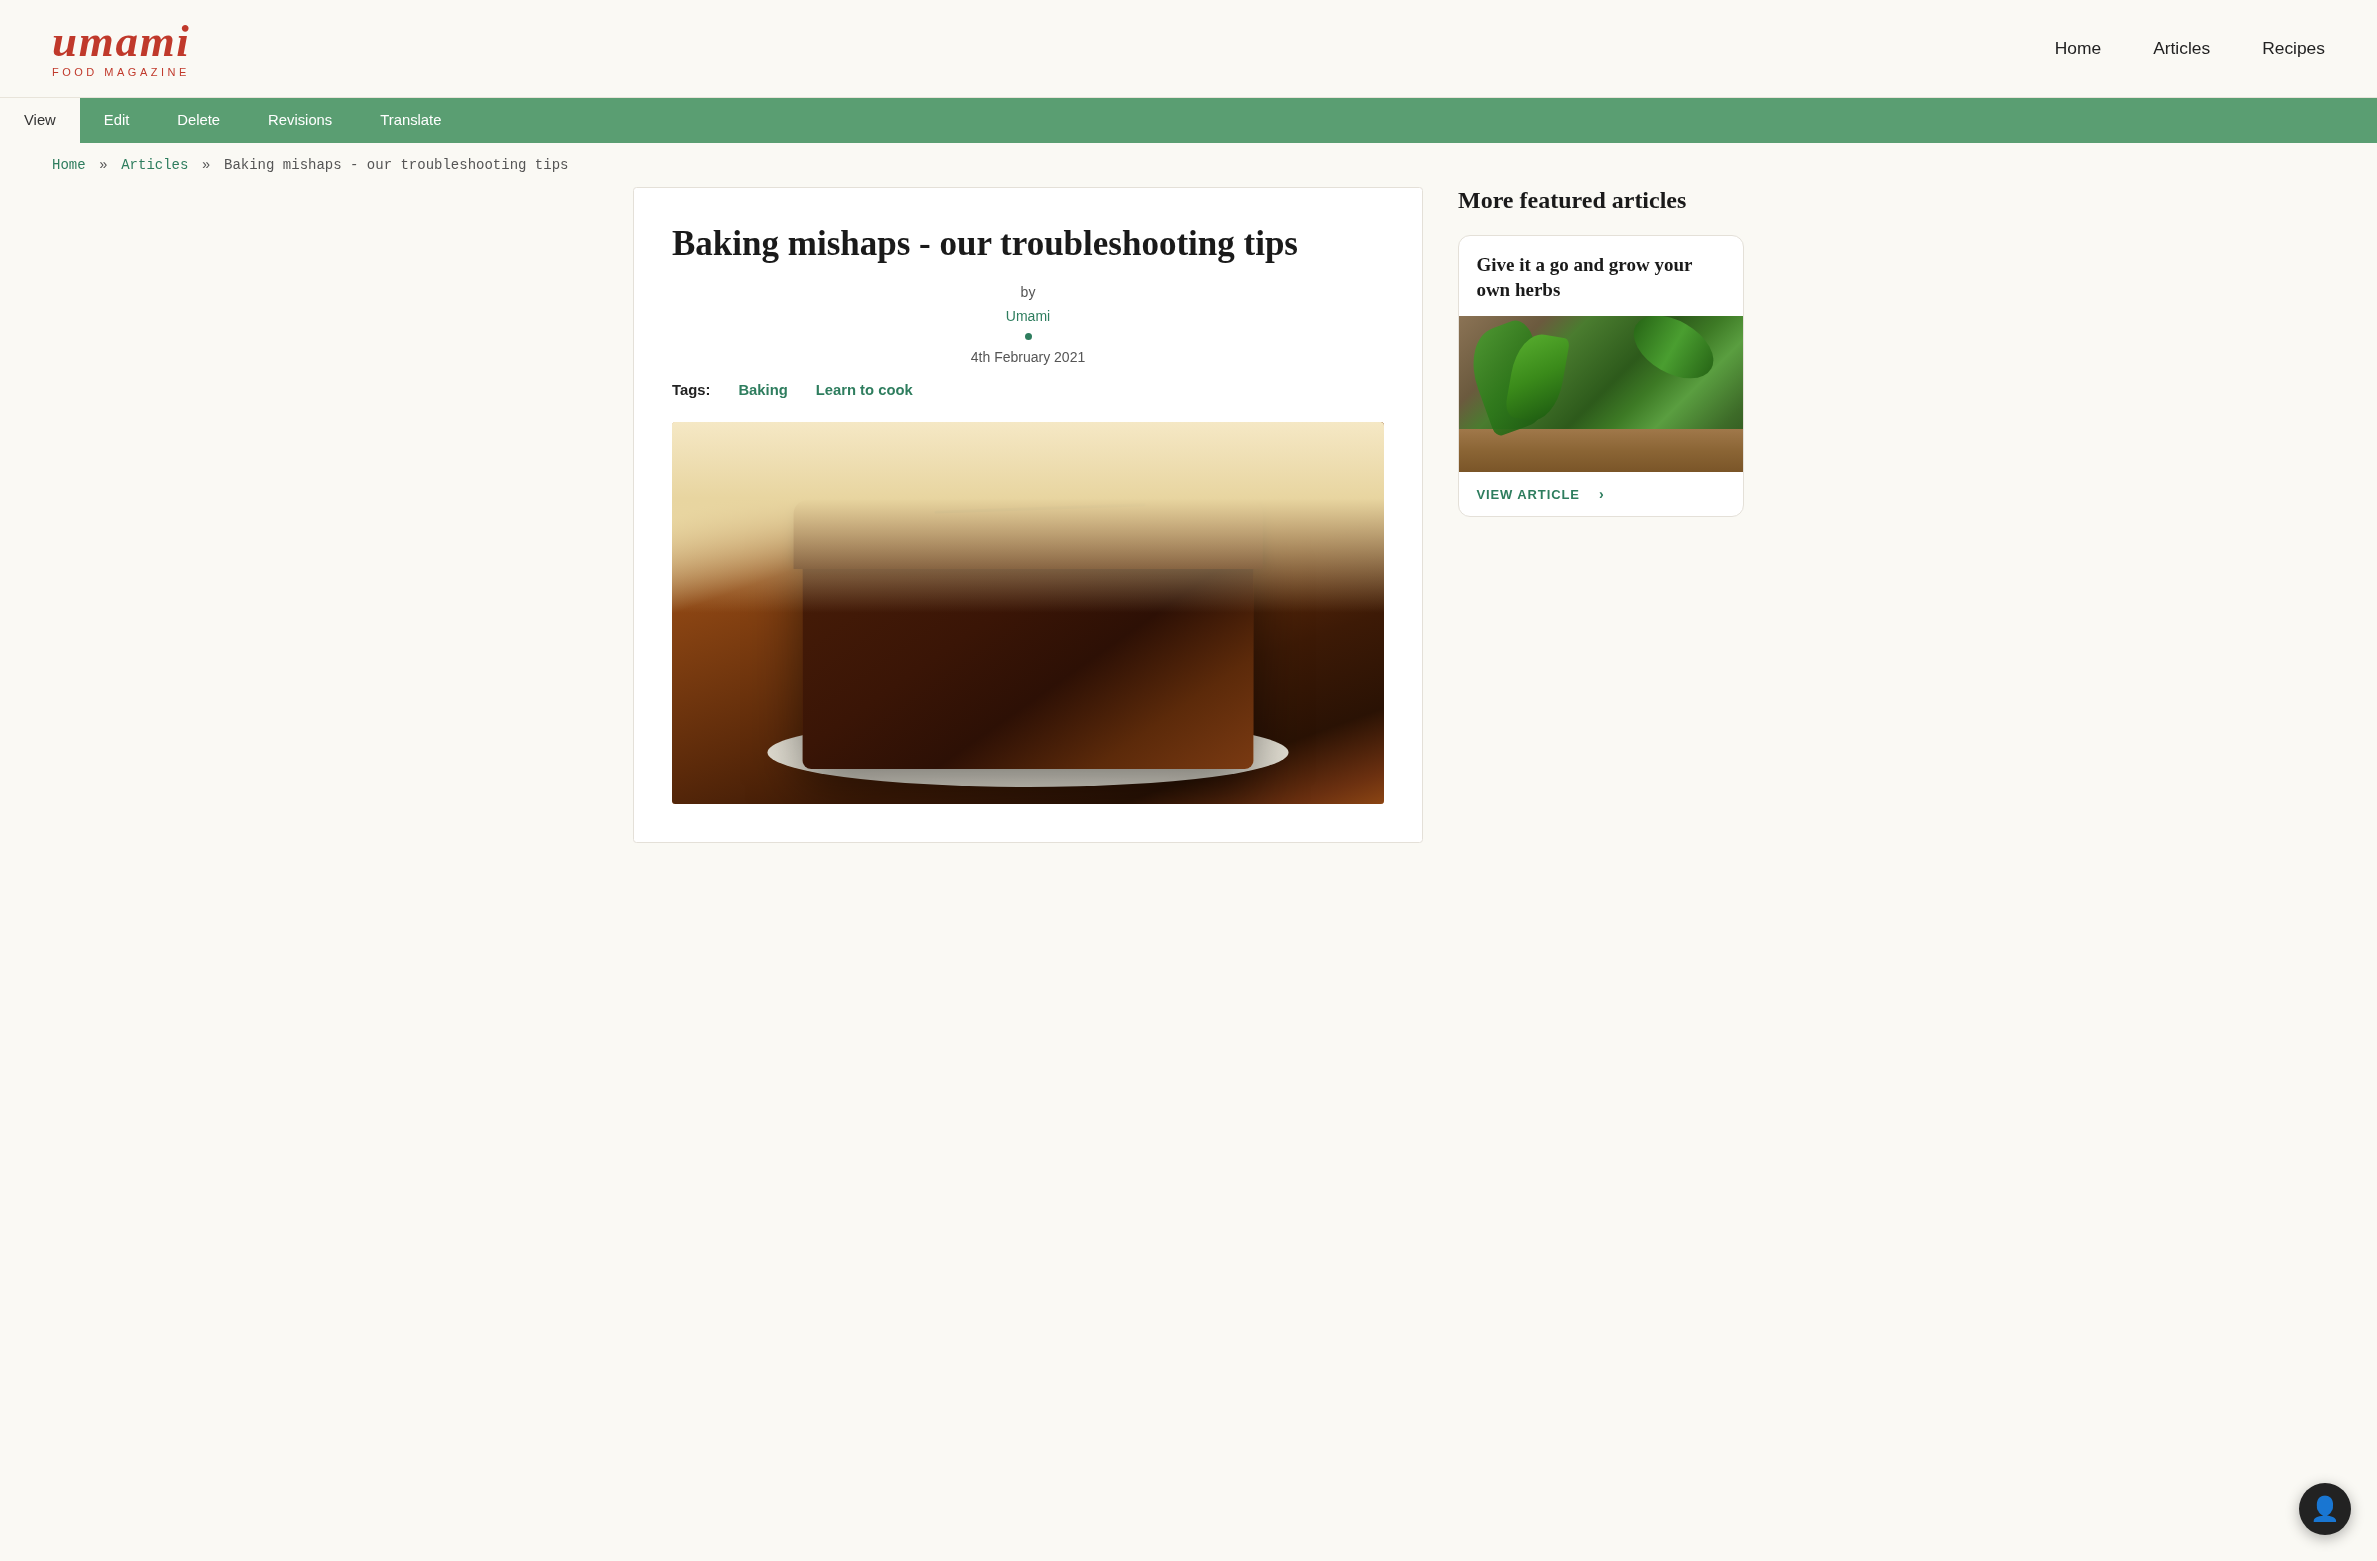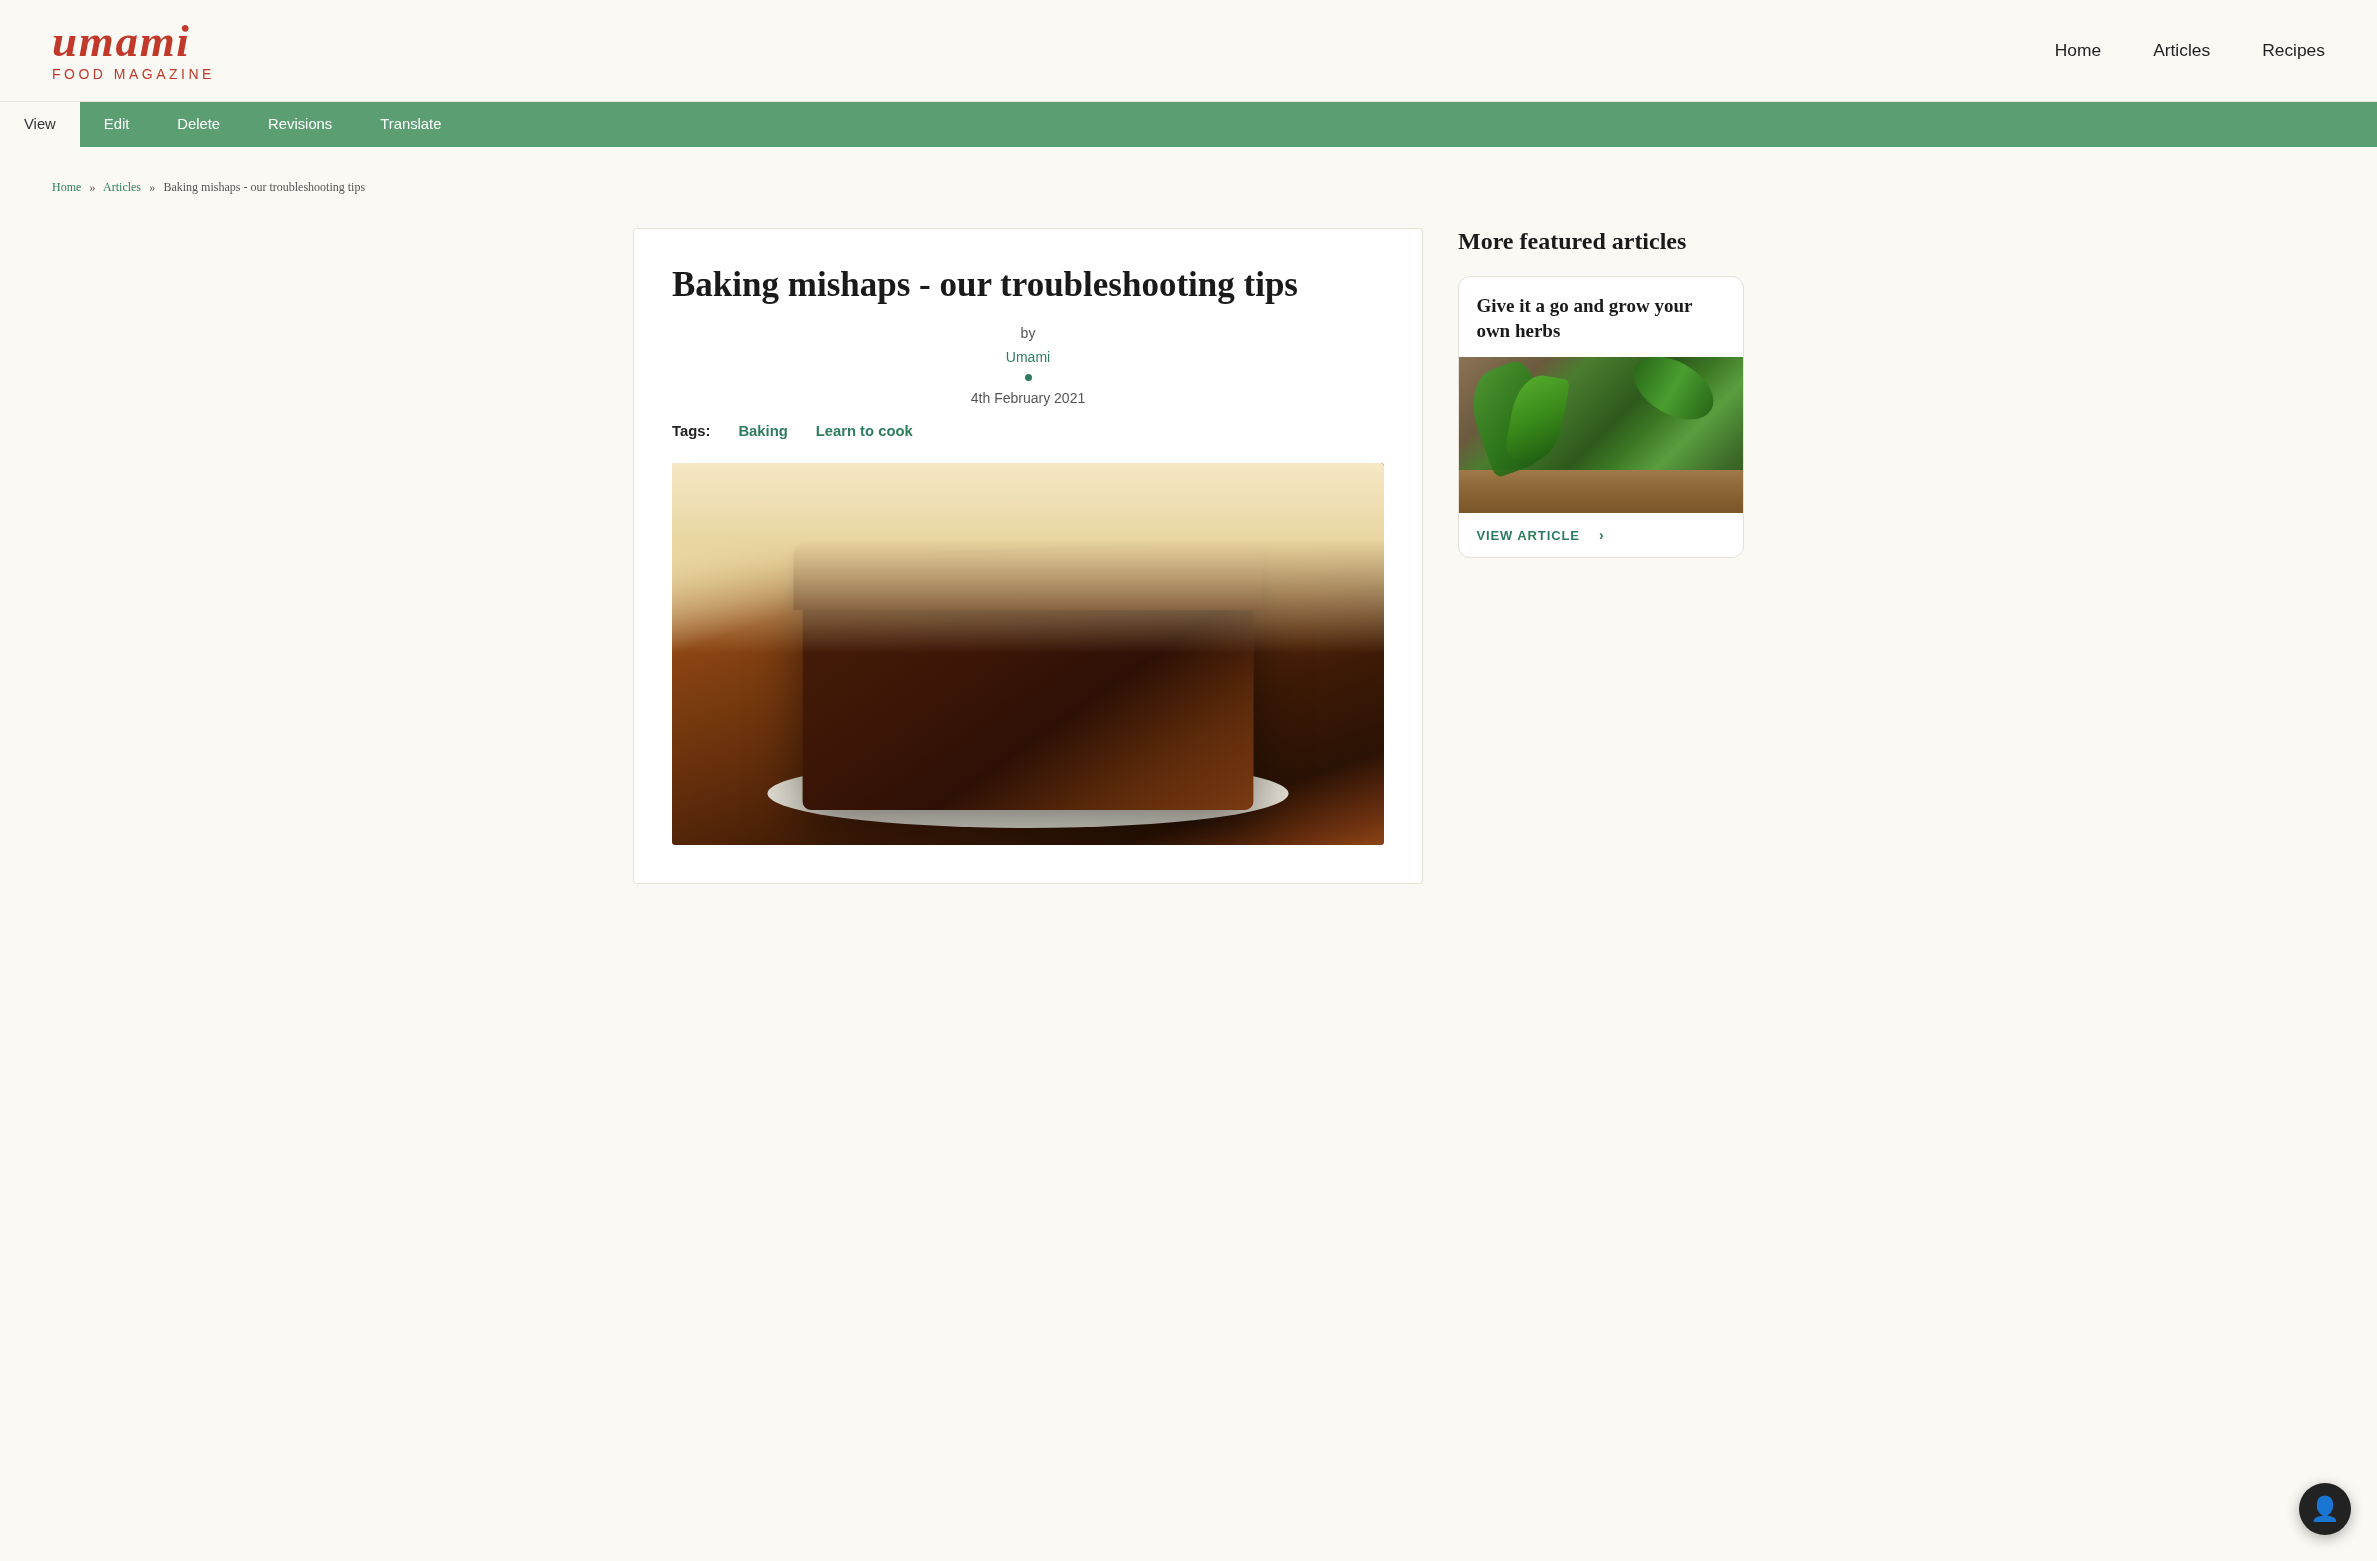--- a/index.html
+++ b/index.html
@@ -28,21 +28,21 @@
       font-family: Georgia, serif;
       font-size: 45px;
       color: #c0392b;
       font-style: italic;
       font-weight: bold;
       letter-spacing: 1.7px;
       line-height: 1;
     }
     .logo-sub {
       font-family: Arial, sans-serif;
-      font-size: 14px;
+      font-size: 11px;
       color: #c0392b;
       letter-spacing: 3.5px;
       font-style: normal;
       font-weight: normal;
       margin-top: 1.7px;
       text-transform: uppercase;
     }
     .main-nav {
       display: flex;
       gap: 52px;
@@ -76,23 +76,23 @@
       display: flex;
       align-items: center;
     }
     .admin-tab.active {
       background: #faf9f4;
       color: #333;
     }
 
     
     .breadcrumb {
-      padding: 33px 52px;
-      font-family: Liberation Serif, serif;
-      font-size: 12px;
+      padding: 14px 52px;
+      font-family: Liberation Mono, monospace;
+      font-size: 14px;
       color: #555;
     }
     .breadcrumb a {
       color: #2e7d5e;
       text-decoration: none;
     }
     .breadcrumb-sep {
       margin: 0 5.2px;
       color: #555;
     }

